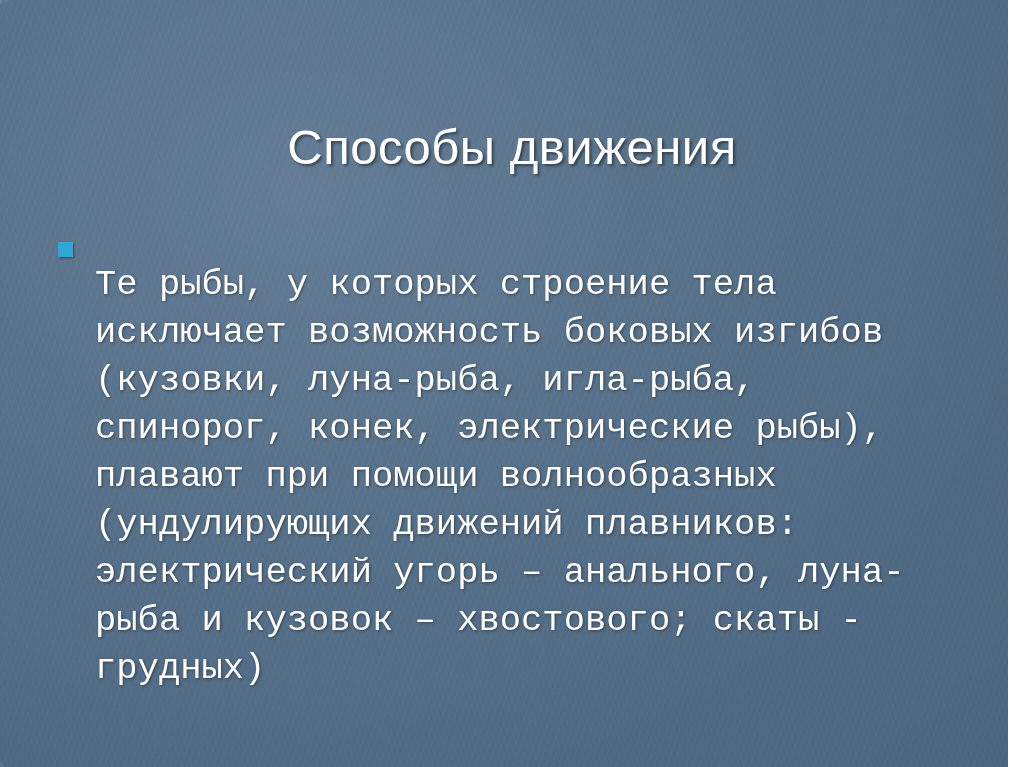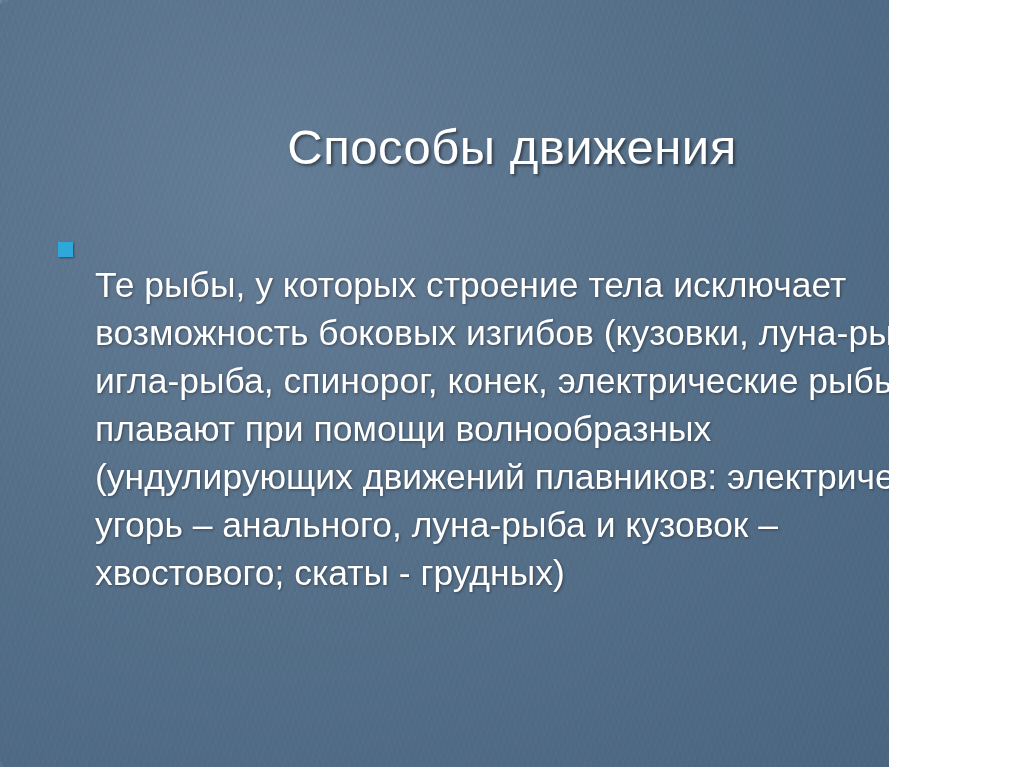--- a/index.html
+++ b/index.html
@@ -7,21 +7,21 @@
     padding: 0;
   }
   body {
     width: 1024px;
     height: 767px;
     overflow: hidden;
     font-family: "Liberation Sans", sans-serif;
   }
   .slide {
     position: relative;
-    width: 889px;
+    width: 1008px;
     height: 767px;
     box-sizing: border-box;
     background-color: #5b7794;
     background-image:
       linear-gradient(115deg, rgba(255,255,255,0.05) 0px, rgba(255,255,255,0.05) 2px, rgba(0,0,0,0.035) 2px, rgba(0,0,0,0.035) 5px),
       linear-gradient(65deg, rgba(255,255,255,0.04) 0px, rgba(255,255,255,0.04) 3px, rgba(0,0,0,0.03) 3px, rgba(0,0,0,0.03) 7px),
       linear-gradient(160deg, rgba(255,255,255,0.03) 0px, rgba(255,255,255,0.03) 4px, rgba(0,0,0,0.02) 4px, rgba(0,0,0,0.02) 9px),
       radial-gradient(ellipse at 30% 25%, #6d88a3 0%, #5e7a96 45%, #516e8b 100%);
     overflow: hidden;
   }
@@ -51,20 +51,21 @@
   .body-block {
     position: absolute;
     top: 225px;
     left: 58px;
     width: 910px;
     z-index: 3;
   }
   .bullet-row {
     display: flex;
     align-items: flex-start;
+    font-family: Liberation Mono, monospace;
   }
   .bullet-marker {
     flex: 0 0 auto;
     width: 15px;
     height: 15px;
     margin-top: 17px;
     margin-right: 22px;
     background: #2ea8d8;
     box-shadow: 1px 1px 2px rgba(0,0,0,0.4);
   }

